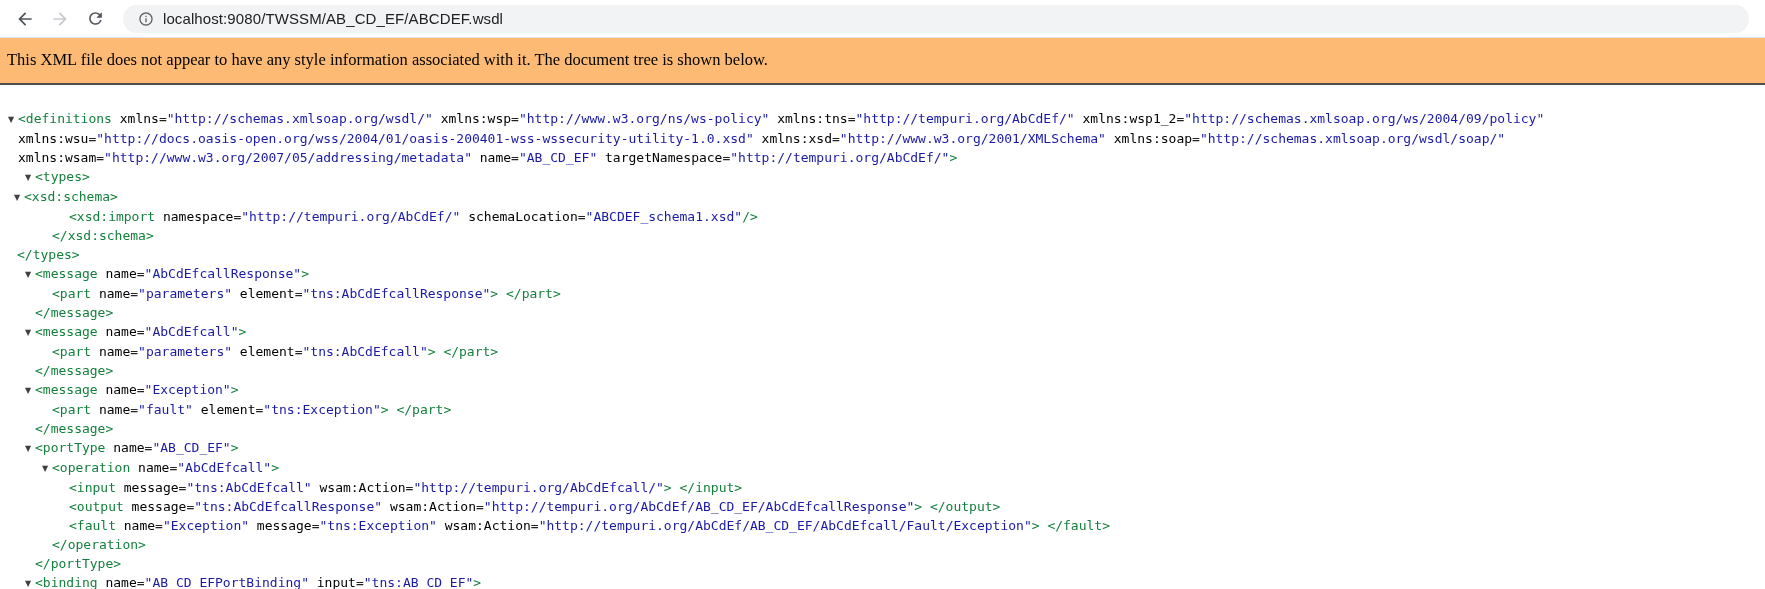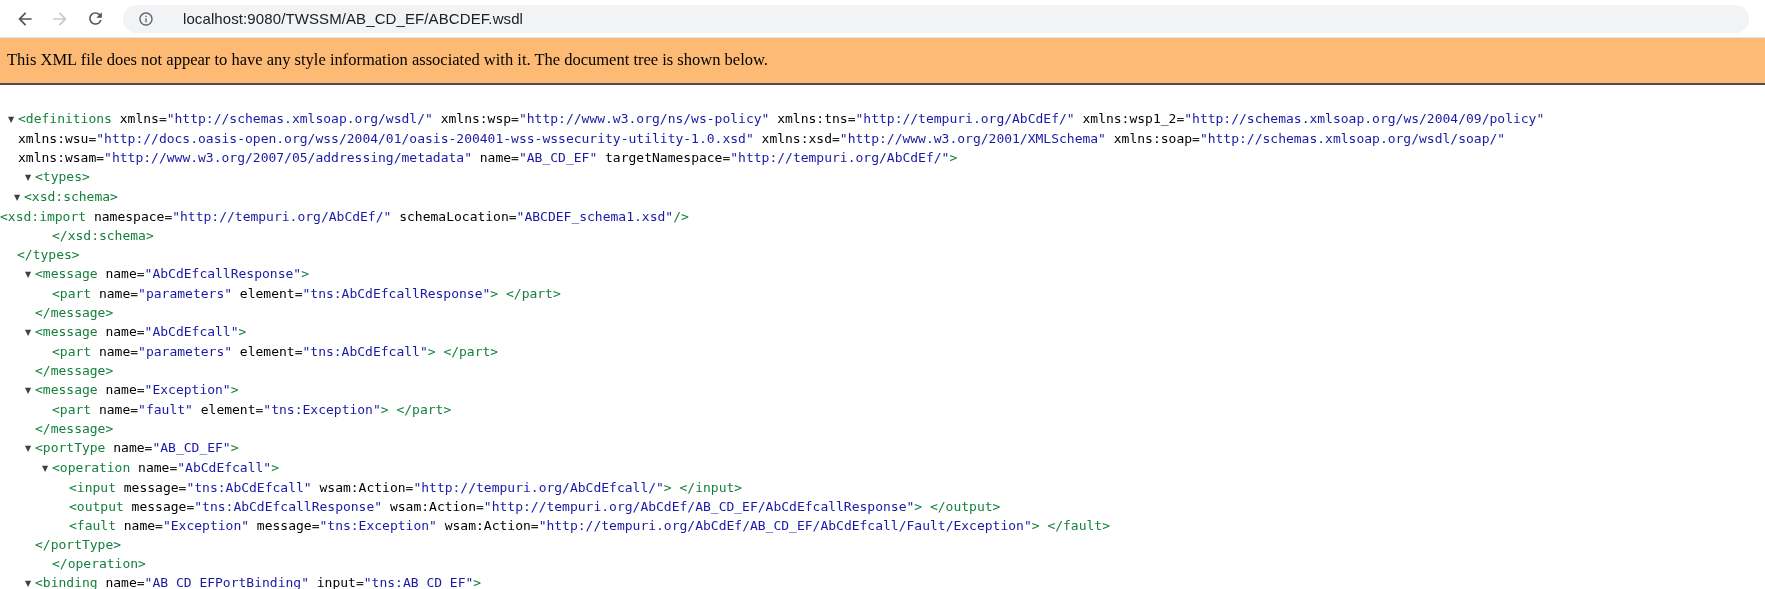--- a/index.html
+++ b/index.html
@@ -36,21 +36,20 @@
   .omnibox {
     flex: 1 1 auto;
     height: 28px;
     margin-left: 8px;
     margin-right: 16px;
     background: #f1f3f4;
     border-radius: 14px;
     display: flex;
     align-items: center;
     padding: 0 12px;
-    gap: 20px;
   }
   .omnibox .site-info {
     width: 22px;
     height: 22px;
     display: flex;
     align-items: center;
     justify-content: center;
     margin-right: 6px;
     flex: 0 0 auto;
     cursor: pointer;
@@ -136,33 +135,33 @@
 </div>
 
 <div class="notice">This XML file does not appear to have any style information associated with it. The document tree is shown below.</div>
 
 <div class="xml-tree">
     <div class="xml-line" style="padding-left: 18px;"><span class="arrow">▼</span><span class="tok-tag">&lt;definitions</span><span class="tok-attr"> xmlns</span><span class="tok-eq">=</span><span class="tok-val">"http://schemas.xmlsoap.org/wsdl/"</span><span class="tok-attr"> xmlns:wsp</span><span class="tok-eq">=</span><span class="tok-val">"http://www.w3.org/ns/ws-policy"</span><span class="tok-attr"> xmlns:tns</span><span class="tok-eq">=</span><span class="tok-val">"http://tempuri.org/AbCdEf/"</span><span class="tok-attr"> xmlns:wsp1_2</span><span class="tok-eq">=</span><span class="tok-val">"http://schemas.xmlsoap.org/ws/2004/09/policy"</span></div>
     <div class="xml-line" style="padding-left: 18px;"><span class="tok-attr">xmlns:wsu</span><span class="tok-eq">=</span><span class="tok-val">"http://docs.oasis-open.org/wss/2004/01/oasis-200401-wss-wssecurity-utility-1.0.xsd"</span><span class="tok-attr"> xmlns:xsd</span><span class="tok-eq">=</span><span class="tok-val">"http://www.w3.org/2001/XMLSchema"</span><span class="tok-attr"> xmlns:soap</span><span class="tok-eq">=</span><span class="tok-val">"http://schemas.xmlsoap.org/wsdl/soap/"</span></div>
     <div class="xml-line" style="padding-left: 18px;"><span class="tok-attr">xmlns:wsam</span><span class="tok-eq">=</span><span class="tok-val">"http://www.w3.org/2007/05/addressing/metadata"</span><span class="tok-attr"> name</span><span class="tok-eq">=</span><span class="tok-val">"AB_CD_EF"</span><span class="tok-attr"> targetNamespace</span><span class="tok-eq">=</span><span class="tok-val">"http://tempuri.org/AbCdEf/"</span><span class="tok-tag">&gt;</span></div>
     <div class="xml-line" style="padding-left: 35px;"><span class="arrow">▼</span><span class="tok-tag">&lt;types&gt;</span></div>
     <div class="xml-line" style="padding-left: 24px;"><span class="arrow">▼</span><span class="tok-tag">&lt;xsd:schema&gt;</span></div>
-    <div class="xml-line" style=""><span class="tok-tag">&lt;xsd:import</span><span class="tok-attr"> namespace</span><span class="tok-eq">=</span><span class="tok-val">"http://tempuri.org/AbCdEf/"</span><span class="tok-attr"> schemaLocation</span><span class="tok-eq">=</span><span class="tok-val">"ABCDEF_schema1.xsd"</span><span class="tok-tag">/&gt;</span></div>
+    <div class="xml-line" style="padding-left: 69px;"><span class="tok-tag">&lt;xsd:import</span><span class="tok-attr"> namespace</span><span class="tok-eq">=</span><span class="tok-val">"http://tempuri.org/AbCdEf/"</span><span class="tok-attr"> schemaLocation</span><span class="tok-eq">=</span><span class="tok-val">"ABCDEF_schema1.xsd"</span><span class="tok-tag">/&gt;</span></div>
     <div class="xml-line" style="padding-left: 52px;"><span class="tok-tag">&lt;/xsd:schema&gt;</span></div>
     <div class="xml-line" style="padding-left: 17px;"><span class="tok-tag">&lt;/types&gt;</span></div>
     <div class="xml-line" style="padding-left: 35px;"><span class="arrow">▼</span><span class="tok-tag">&lt;message</span><span class="tok-attr"> name</span><span class="tok-eq">=</span><span class="tok-val">"AbCdEfcallResponse"</span><span class="tok-tag">&gt;</span></div>
     <div class="xml-line" style="padding-left: 52px;"><span class="tok-tag">&lt;part</span><span class="tok-attr"> name</span><span class="tok-eq">=</span><span class="tok-val">"parameters"</span><span class="tok-attr"> element</span><span class="tok-eq">=</span><span class="tok-val">"tns:AbCdEfcallResponse"</span><span class="tok-tag">&gt;</span><span class="tok-plain"> </span><span class="tok-tag">&lt;/part&gt;</span></div>
     <div class="xml-line" style="padding-left: 35px;"><span class="tok-tag">&lt;/message&gt;</span></div>
     <div class="xml-line" style="padding-left: 35px;"><span class="arrow">▼</span><span class="tok-tag">&lt;message</span><span class="tok-attr"> name</span><span class="tok-eq">=</span><span class="tok-val">"AbCdEfcall"</span><span class="tok-tag">&gt;</span></div>
     <div class="xml-line" style="padding-left: 52px;"><span class="tok-tag">&lt;part</span><span class="tok-attr"> name</span><span class="tok-eq">=</span><span class="tok-val">"parameters"</span><span class="tok-attr"> element</span><span class="tok-eq">=</span><span class="tok-val">"tns:AbCdEfcall"</span><span class="tok-tag">&gt;</span><span class="tok-plain"> </span><span class="tok-tag">&lt;/part&gt;</span></div>
     <div class="xml-line" style="padding-left: 35px;"><span class="tok-tag">&lt;/message&gt;</span></div>
     <div class="xml-line" style="padding-left: 35px;"><span class="arrow">▼</span><span class="tok-tag">&lt;message</span><span class="tok-attr"> name</span><span class="tok-eq">=</span><span class="tok-val">"Exception"</span><span class="tok-tag">&gt;</span></div>
     <div class="xml-line" style="padding-left: 52px;"><span class="tok-tag">&lt;part</span><span class="tok-attr"> name</span><span class="tok-eq">=</span><span class="tok-val">"fault"</span><span class="tok-attr"> element</span><span class="tok-eq">=</span><span class="tok-val">"tns:Exception"</span><span class="tok-tag">&gt;</span><span class="tok-plain"> </span><span class="tok-tag">&lt;/part&gt;</span></div>
     <div class="xml-line" style="padding-left: 35px;"><span class="tok-tag">&lt;/message&gt;</span></div>
     <div class="xml-line" style="padding-left: 35px;"><span class="arrow">▼</span><span class="tok-tag">&lt;portType</span><span class="tok-attr"> name</span><span class="tok-eq">=</span><span class="tok-val">"AB_CD_EF"</span><span class="tok-tag">&gt;</span></div>
     <div class="xml-line" style="padding-left: 52px;"><span class="arrow">▼</span><span class="tok-tag">&lt;operation</span><span class="tok-attr"> name</span><span class="tok-eq">=</span><span class="tok-val">"AbCdEfcall"</span><span class="tok-tag">&gt;</span></div>
     <div class="xml-line" style="padding-left: 69px;"><span class="tok-tag">&lt;input</span><span class="tok-attr"> message</span><span class="tok-eq">=</span><span class="tok-val">"tns:AbCdEfcall"</span><span class="tok-attr"> wsam:Action</span><span class="tok-eq">=</span><span class="tok-val">"http://tempuri.org/AbCdEfcall/"</span><span class="tok-tag">&gt;</span><span class="tok-plain"> </span><span class="tok-tag">&lt;/input&gt;</span></div>
     <div class="xml-line" style="padding-left: 69px;"><span class="tok-tag">&lt;output</span><span class="tok-attr"> message</span><span class="tok-eq">=</span><span class="tok-val">"tns:AbCdEfcallResponse"</span><span class="tok-attr"> wsam:Action</span><span class="tok-eq">=</span><span class="tok-val">"http://tempuri.org/AbCdEf/AB_CD_EF/AbCdEfcallResponse"</span><span class="tok-tag">&gt;</span><span class="tok-plain"> </span><span class="tok-tag">&lt;/output&gt;</span></div>
     <div class="xml-line" style="padding-left: 69px;"><span class="tok-tag">&lt;fault</span><span class="tok-attr"> name</span><span class="tok-eq">=</span><span class="tok-val">"Exception"</span><span class="tok-attr"> message</span><span class="tok-eq">=</span><span class="tok-val">"tns:Exception"</span><span class="tok-attr"> wsam:Action</span><span class="tok-eq">=</span><span class="tok-val">"http://tempuri.org/AbCdEf/AB_CD_EF/AbCdEfcall/Fault/Exception"</span><span class="tok-tag">&gt;</span><span class="tok-plain"> </span><span class="tok-tag">&lt;/fault&gt;</span></div>
+    <div class="xml-line" style="padding-left: 52px;"><span class="tok-tag">&lt;/operation&gt;</span></div>
     <div class="xml-line" style="padding-left: 35px;"><span class="tok-tag">&lt;/portType&gt;</span></div>
-    <div class="xml-line" style="padding-left: 52px;"><span class="tok-tag">&lt;/operation&gt;</span></div>
     <div class="xml-line" style="padding-left: 35px;"><span class="arrow">▼</span><span class="tok-tag">&lt;binding</span><span class="tok-attr"> name</span><span class="tok-eq">=</span><span class="tok-val">"AB_CD_EFPortBinding"</span><span class="tok-attr"> input</span><span class="tok-eq">=</span><span class="tok-val">"tns:AB_CD_EF"</span><span class="tok-tag">&gt;</span></div>
   </div>
 
 </body></html>

